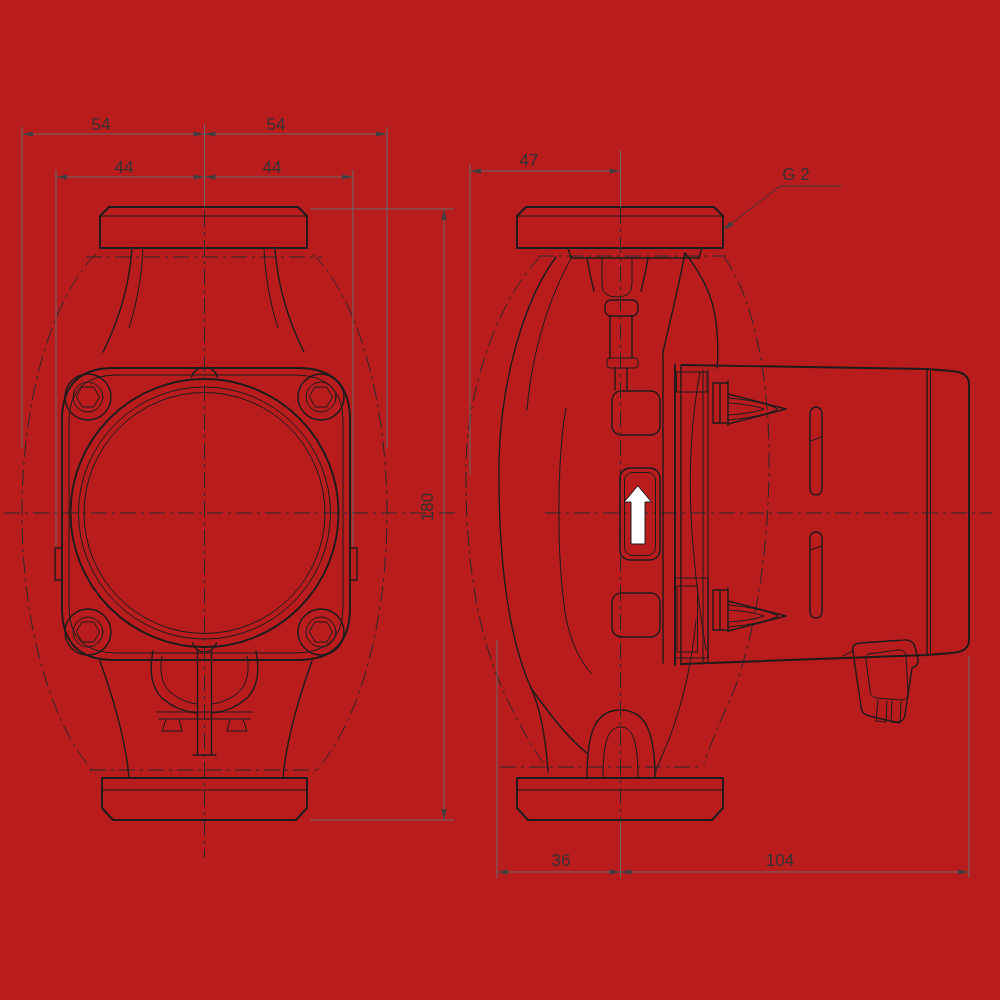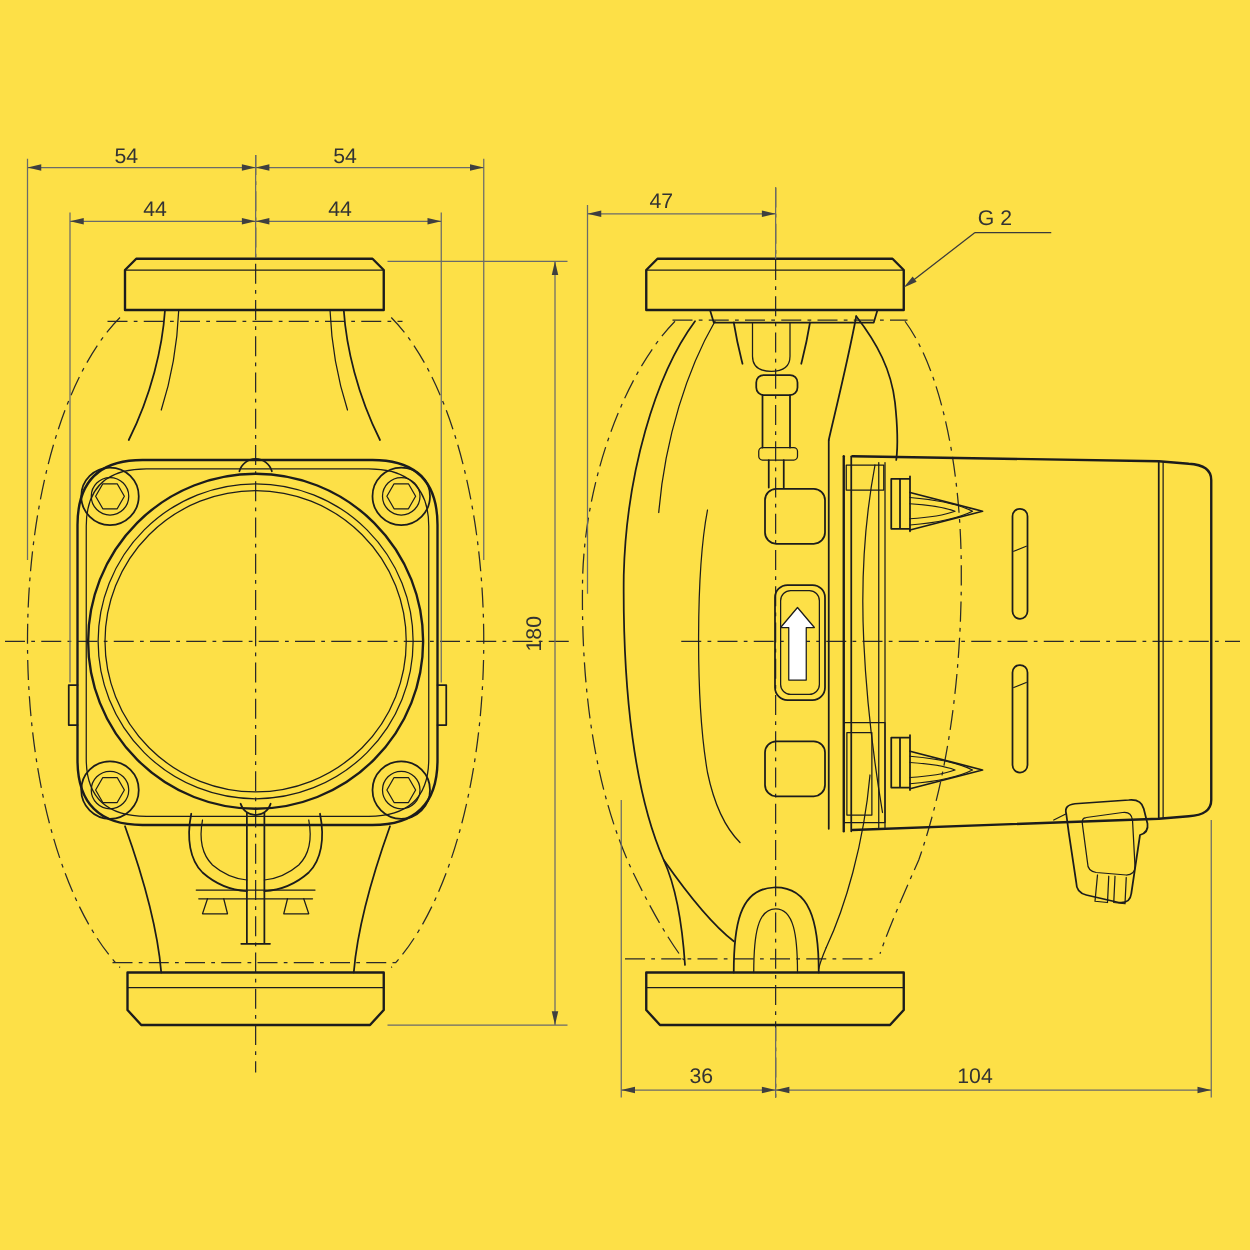--- a/index.html
+++ b/index.html
@@ -1,16 +1,16 @@
 <!DOCTYPE html>
 <html><head>
 <meta charset="utf-8">
 <style>
   html,body { margin:0; padding:0; background:#ffffff; }
-  #canvas { width:1000px; height:1000px; background:#fde047; position:relative; }
+  #canvas { width:1000px; height:1000px; background:#b91c1c; position:relative; }
   svg { display:block; }
   .ln  { stroke:#1c1c1c; fill:none; stroke-width:1.4; stroke-linejoin:round; stroke-linecap:round; }
   .hv  { stroke-width:1.9; }
   .th  { stroke-width:1; }
   .cl  { stroke:#2a2a2a; fill:none; stroke-width:1; stroke-dasharray:16 5 3 5; }
   .dim { stroke:#6a6a6a; fill:none; stroke-width:1; }
   .ldr { stroke:#3a3a3a; fill:none; stroke-width:1; }
   .ar  { fill:#3f3f3f; stroke:none; }
   .wh  { fill:#ffffff; }
   .lbl { font-family:"Liberation Sans", sans-serif; font-size:17px; fill:#333333; }

